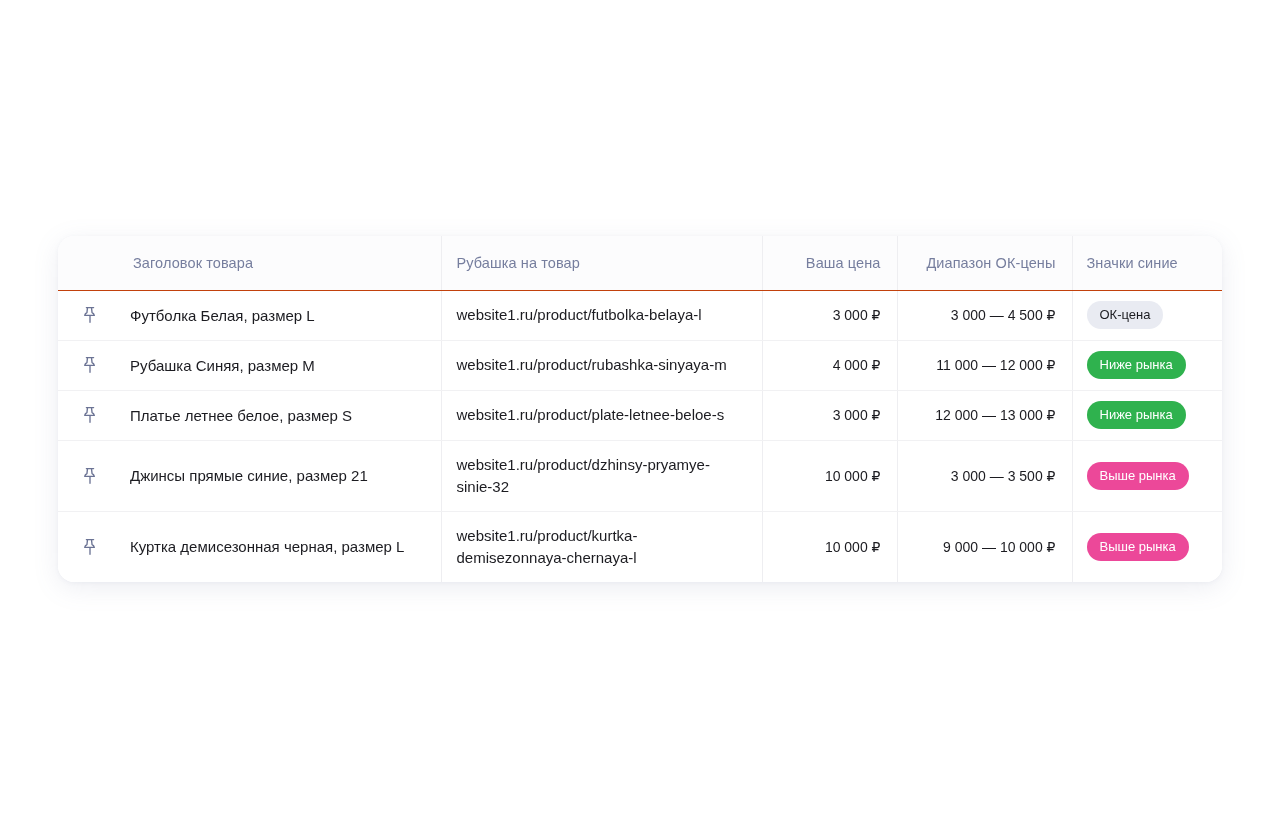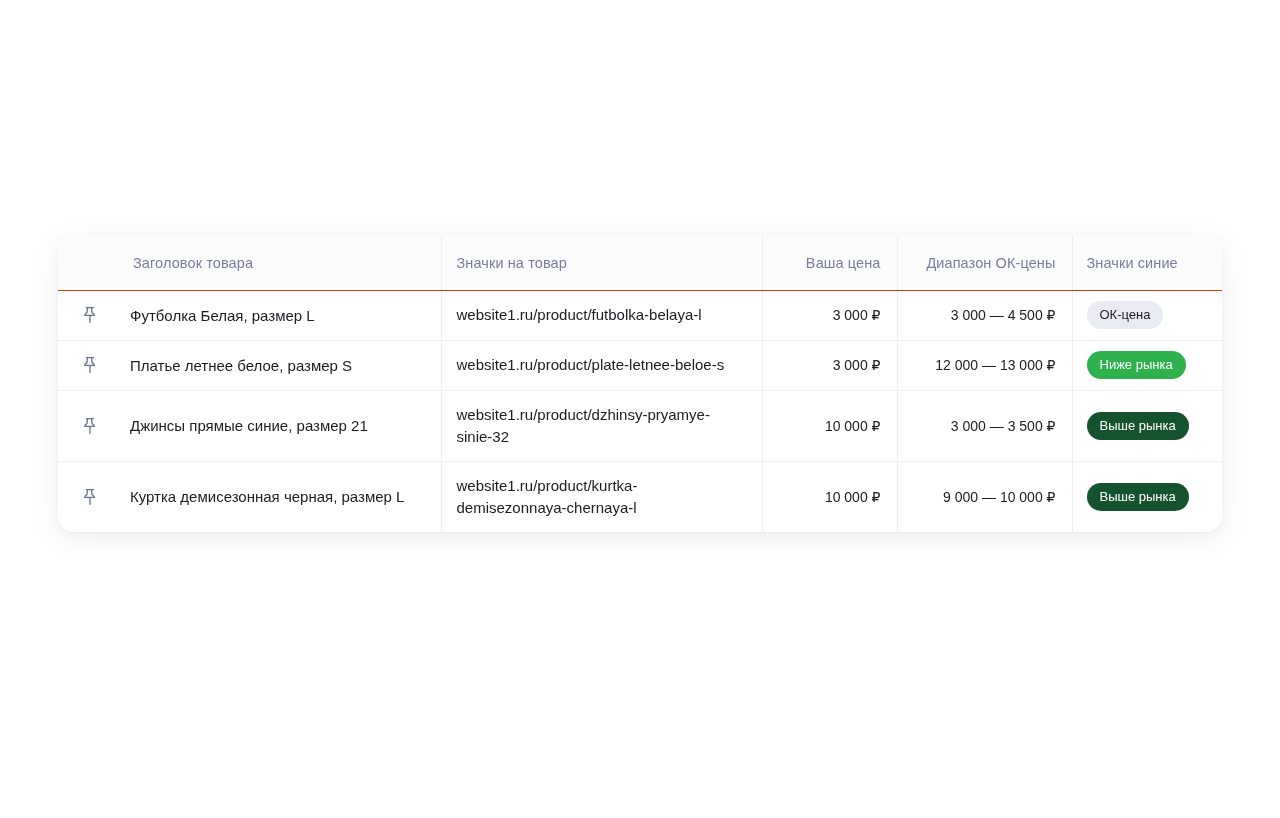--- a/index.html
+++ b/index.html
@@ -123,38 +123,38 @@
     display: inline-block;
     border-radius: 999px;
     font-size: 13px;
     line-height: 1;
     padding: 7px 13px 8px;
     white-space: nowrap;
     font-weight: 400;
   }
   .badge.neutral { background: #e9ebf2; color: #1c1c21; }
   .badge.green   { background: #2fb24e; color: #ffffff; }
-  .badge.orange  { background: #14532d; color: #ffffff; }
+  .badge.orange  { background: #ec4899; color: #ffffff; }
 </style>
 </head>
 <body>
 
 <div class="card">
   <table class="grid">
     <colgroup>
       <col class="c-title">
       <col class="c-link">
       <col class="c-price">
       <col class="c-range">
       <col class="c-badge">
     </colgroup>
     <thead>
       <tr>
         <th class="col-title">Заголовок товара</th>
-        <th class="col-link sep-l">Значки на товар</th>
+        <th class="col-link sep-l">Рубашка на товар</th>
         <th class="num sep-l">Ваша цена</th>
         <th class="num sep-l">Диапазон ОК-цены</th>
         <th class="col-badge sep-l">Значки синие</th>
       </tr>
     </thead>
     <tbody>
 
       <tr class="r-1">
         <td class="col-title">
           <div class="title-cell">
@@ -169,20 +169,40 @@
         <td class="col-link sep-l">
           <span class="link-text">website1.ru/product/futbolka-belaya-l</span>
         </td>
         <td class="num sep-l">3 000 ₽</td>
         <td class="num sep-l">3 000 — 4 500 ₽</td>
         <td class="col-badge sep-l">
           <span class="badge neutral">ОК-цена</span>
         </td>
       </tr>
 
+      <tr class="r-2">
+        <td class="col-title">
+          <div class="title-cell">
+            <span class="pin-icon">
+              <svg viewBox="0 0 20 20" fill="none" xmlns="http://www.w3.org/2000/svg">
+                <path d="M6.4 2.6h7.2M7.5 2.6l-.55 5.0c-1.15.55-2.0 1.55-2.25 2.8h9.6c-.25-1.25-1.1-2.25-2.25-2.8l-.55-5.0M10 10.4v6.9" stroke="currentColor" stroke-width="1.35" stroke-linecap="round" stroke-linejoin="round"></path>
+              </svg>
+            </span>
+            <span class="title-text">Рубашка Синяя, размер M</span>
+          </div>
+        </td>
+        <td class="col-link sep-l">
+          <span class="link-text">website1.ru/product/rubashka-sinyaya-m</span>
+        </td>
+        <td class="num sep-l">4 000 ₽</td>
+        <td class="num sep-l">11 000 — 12 000 ₽</td>
+        <td class="col-badge sep-l">
+          <span class="badge green">Ниже рынка</span>
+        </td>
+      </tr>
 
       <tr class="r-3">
         <td class="col-title">
           <div class="title-cell">
             <span class="pin-icon">
               <svg viewBox="0 0 20 20" fill="none" xmlns="http://www.w3.org/2000/svg">
                 <path d="M6.4 2.6h7.2M7.5 2.6l-.55 5.0c-1.15.55-2.0 1.55-2.25 2.8h9.6c-.25-1.25-1.1-2.25-2.25-2.8l-.55-5.0M10 10.4v6.9" stroke="currentColor" stroke-width="1.35" stroke-linecap="round" stroke-linejoin="round"></path>
               </svg>
             </span>
             <span class="title-text">Платье летнее белое, размер S</span>

